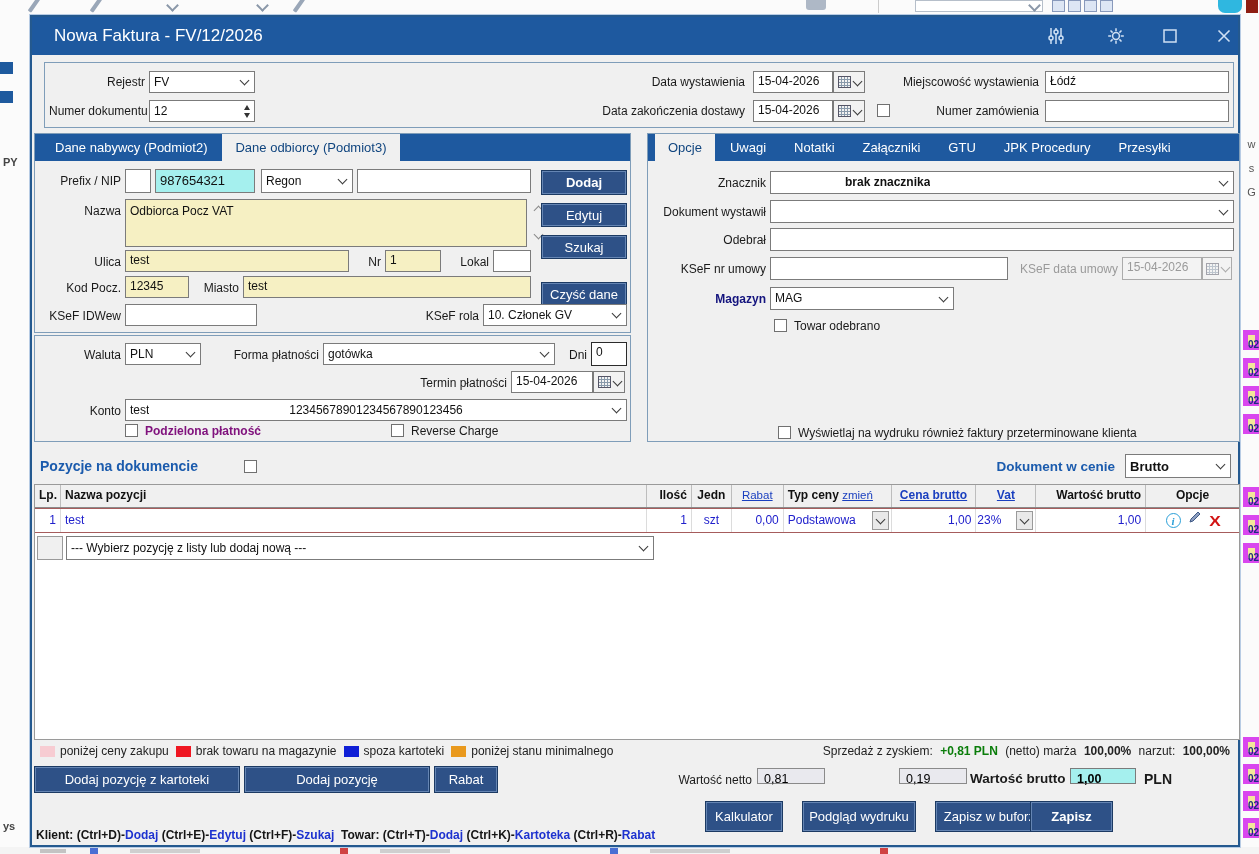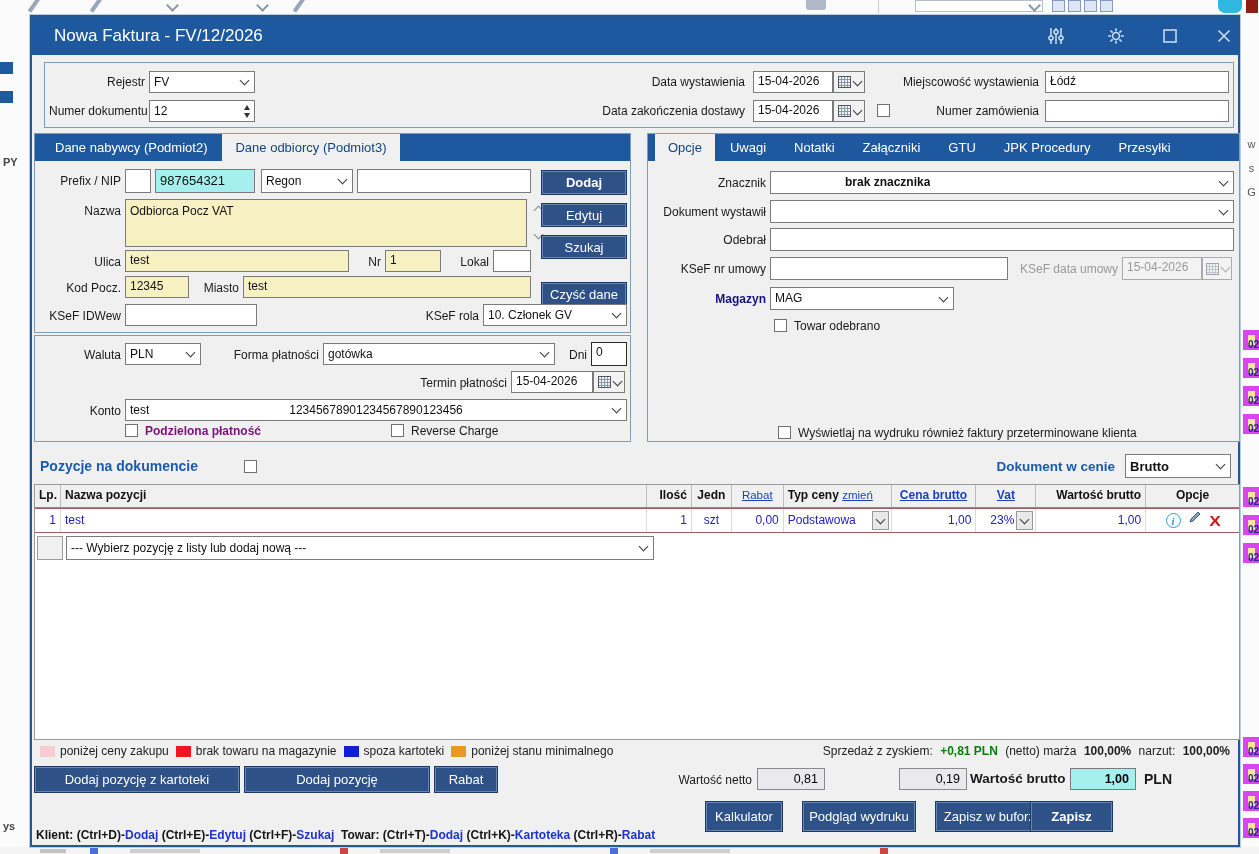--- a/index.html
+++ b/index.html
@@ -62,22 +62,22 @@
   .ix{color:#d21414;font-weight:800;font-size:15px;transform:scaleX(1.15);display:inline-block;line-height:15px}
   .addrow{position:absolute;left:2px;top:50px;height:26px;display:flex;align-items:center}
   
   .legend{position:absolute;left:8px;top:727px;display:flex;align-items:center;gap:7px;font-size:12px;color:#222}
   .legend .sw{width:15px;height:11px;display:inline-block;flex:0 0 auto}
   .profit{position:absolute;right:8px;top:727px;font-size:12px;color:#222;white-space:nowrap}
   .profit b.green{color:#0a7d0a}
   .shortcuts{position:absolute;left:4px;top:811px;font-size:12px;font-weight:bold;white-space:nowrap}
   .shortcuts .k{color:#151515}
   .shortcuts .l{color:#1d32cf}
-  .totbox{position:absolute;height:22px;border:1px solid #8a8a8a;background:#e9e9ee;box-sizing:border-box;
-          font-size:12.5px;line-height:20px;text-align:right;padding:0 6px}
+  .totbox{position:absolute;height:16px;border:1px solid #8a8a8a;background:#e9e9ee;box-sizing:border-box;
+          font-size:12.5px;line-height:20px;text-align:left;padding:0 6px}
   
   .rfrag{position:absolute;left:1243px;width:17px;font-size:11px;text-align:center}
   .rfrag.cell{background:#f3e89a;border:5px solid #d946ef;height:20px;line-height:19px;color:#1c2f7c;font-weight:bold;font-size:10px;box-sizing:border-box}
   .rfrag.plain{color:#555}
   .lfrag{position:absolute;left:3px;color:#444;font-size:11px;font-weight:bold}
   .bgbar{position:absolute;left:0;width:13px;height:12px;background:#1e5a9e}
   .bgicon{position:absolute;background:#9aa7b8}
   .bgpencil{width:4px;height:16px;transform:rotate(35deg);border-radius:1px}
   .bgchev{width:7px;height:7px;background:none;border-right:2px solid #8a97a8;border-bottom:2px solid #8a97a8;transform:rotate(45deg)}
   .bgsq{position:absolute;width:13px;height:12px;background:#dde6f4;border:1px solid #8899bb;box-sizing:border-box}
@@ -369,21 +369,21 @@
       <div class="tc" style="width:45px;text-align:right">1</div>
       <div class="tc" style="width:40px;text-align:center">szt</div>
       <div class="tc" style="width:52px;text-align:right">0,00</div>
       <div class="tc" style="width:108px;display:flex;justify-content:space-between;align-items:center;padding-right:2px">
         <span>Podstawowa</span>
         <span class="ddbtn">
             <span class="chev"></span>
           </span>
       </div>
       <div class="tc" style="width:85px;text-align:right">1,00</div>
-      <div class="tc" style="width:60px;display:flex;justify-content:flex-end;align-items:center;gap:2px;padding-right:2px">
+      <div class="tc" style="width:60px;display:flex;justify-content:flex-end;align-items:center;gap:15px;padding-right:2px">
         <span>23%</span>
         <span class="ddbtn">
             <span class="chev"></span>
           </span>
       </div>
       <div class="tc" style="width:110px;text-align:right">1,00</div>
       <div class="tc" style="width:93px;border-right:none;display:flex;align-items:center;justify-content:center;gap:7px">
         <span class="iinfo">i</span>
         <span><svg width="15" height="15" viewBox="0 0 15 15">
               <path d="M2 13 L3 10 L10 3 L12 5 L5 12 Z" fill="#8d9ec0" stroke="#3f5a86" stroke-width="1"></path>

